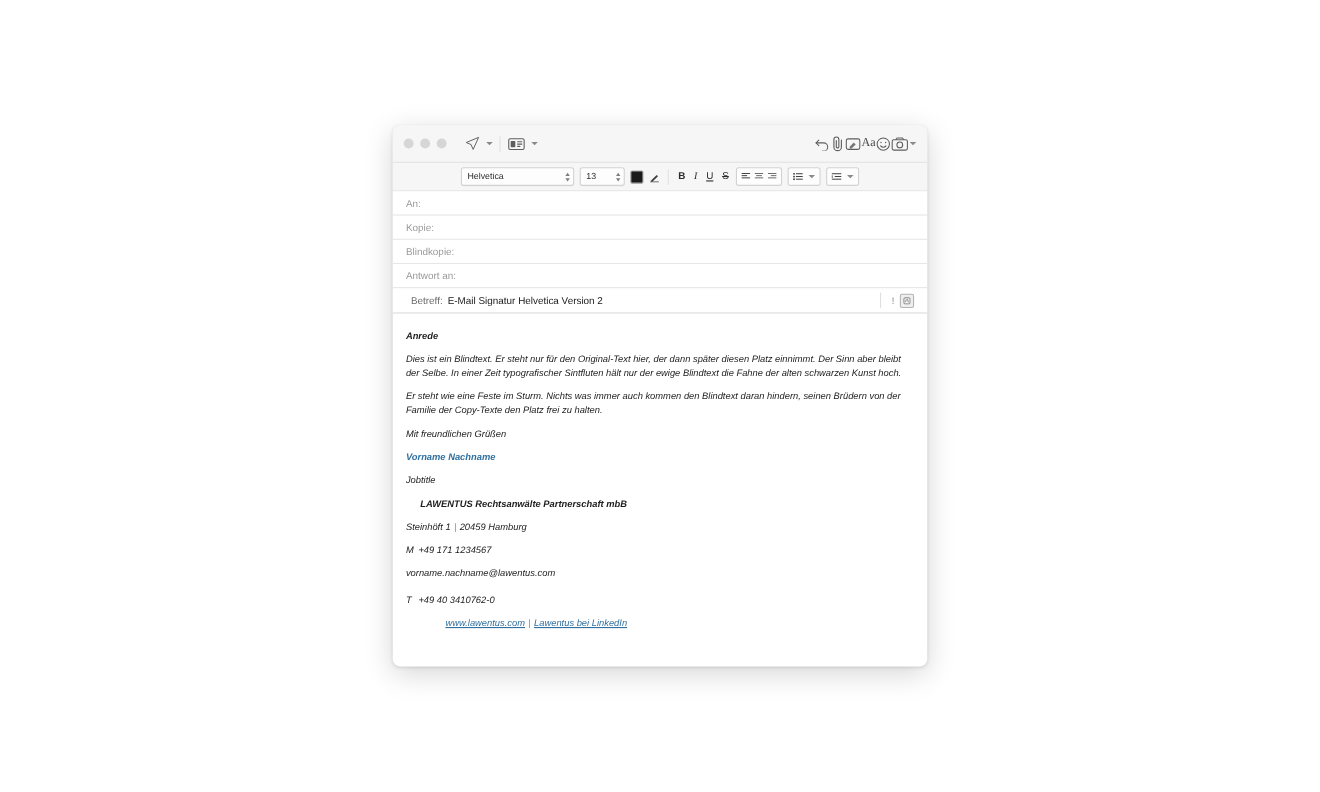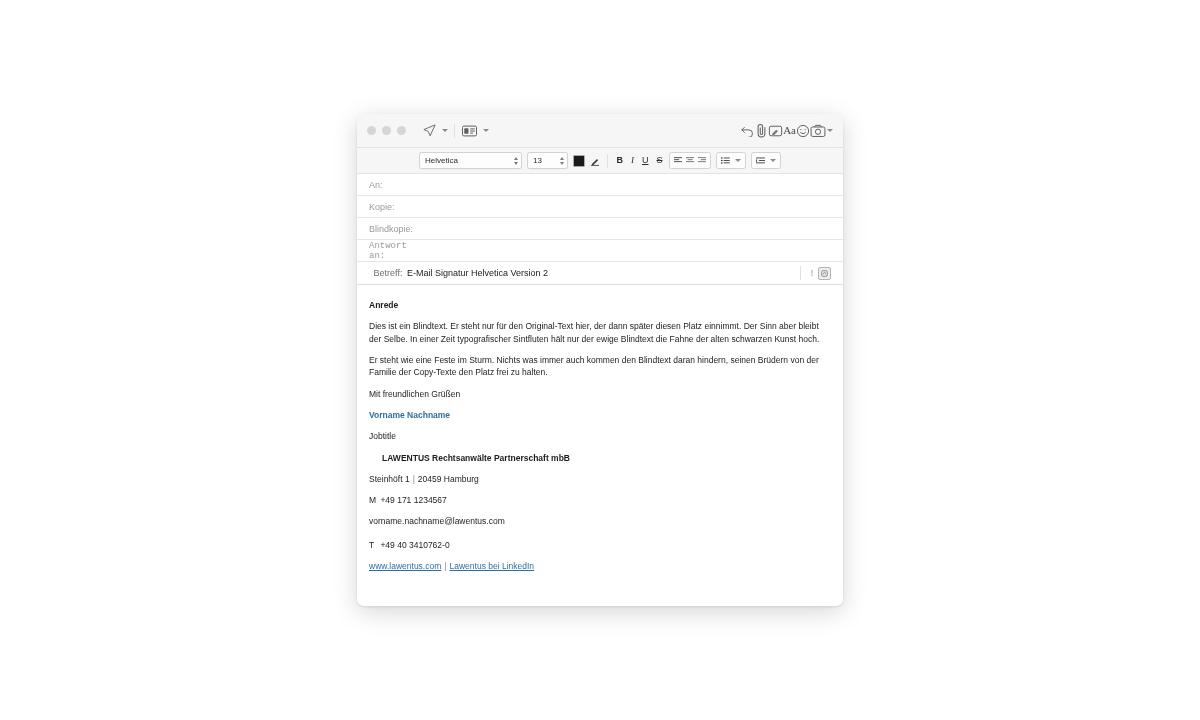--- a/index.html
+++ b/index.html
@@ -236,21 +236,21 @@
 
   
   .body {
     flex: 1 1 auto;
     padding: 14px 18px 0 12px;
     font-size: 8.5px;
     color: #1c1c1c;
     line-height: 1.45;
     overflow: hidden;
   }
-  .body p { margin: 0 0 9px 0; }
+  .body p { margin: 0 0 9px 0; font-style: italic; }
   .greeting { font-weight: bold; margin-bottom: 12px; }
   .para { margin-bottom: 11px; max-width: 470px; }
   .closing { margin-bottom: 14px; }
 
   .sig-name {
     color: #2f6f9f;
     font-weight: bold;
     margin: 0;
   }
   .sig-job { margin: 0 0 20px 0; }
@@ -438,21 +438,21 @@
         <span class="flabel">Kopie:</span>
         <span class="fvalue"></span>
       </div>
 
       <div class="field">
         <span class="flabel" style="width:52px;">Blindkopie:</span>
         <span class="fvalue"></span>
       </div>
 
       <div class="field">
-        <span class="flabel" style="width:55px;font-family:Liberation Mono, monospace;">Antwort an:</span>
+        <span class="flabel" style="width:55px;">Antwort an:</span>
         <span class="fvalue"></span>
       </div>
 
       <div class="field subject">
         <span class="flabel">Betreff:</span>
         <span class="fvalue">E-Mail Signatur Helvetica Version 2</span>
         <span class="subject-divider"></span>
         <span class="subject-right">
           <span class="prio-mark">!</span>
           <span class="sig-btn">
@@ -491,20 +491,20 @@
         </p>
         <p class="sig-line">vorname.nachname@lawentus.com</p>
       </div>
 
       <div class="sig-block">
         <p class="sig-line">
           <span class="lbl-m">T</span>
           <span>+49 40 3410762-0</span>
         </p>
         <p class="sig-line">
-          <span class="sig-link" style="color: rgb(47, 111, 159);">www.lawentus.com</span><span class="bar" style="color:#8a8a8a;padding:0 3px;">|</span><span class="sig-link" style="color: rgb(47, 111, 159);">Lawentus bei LinkedIn</span>
+          <span class="sig-link" style="color: rgb(47, 111, 159); margin-left: 36px;">www.lawentus.com</span><span class="bar" style="color:#8a8a8a;padding:0 3px;">|</span><span class="sig-link" style="color: rgb(47, 111, 159);">Lawentus bei LinkedIn</span>
         </p>
       </div>
 
     </div>
 
   </div>
 </div>
 
 </body></html>

